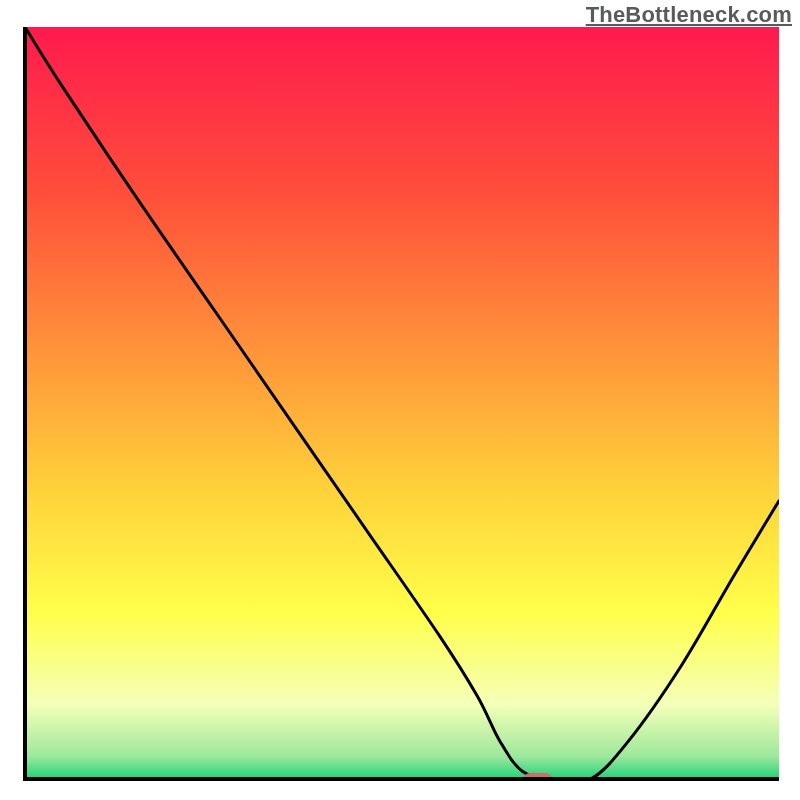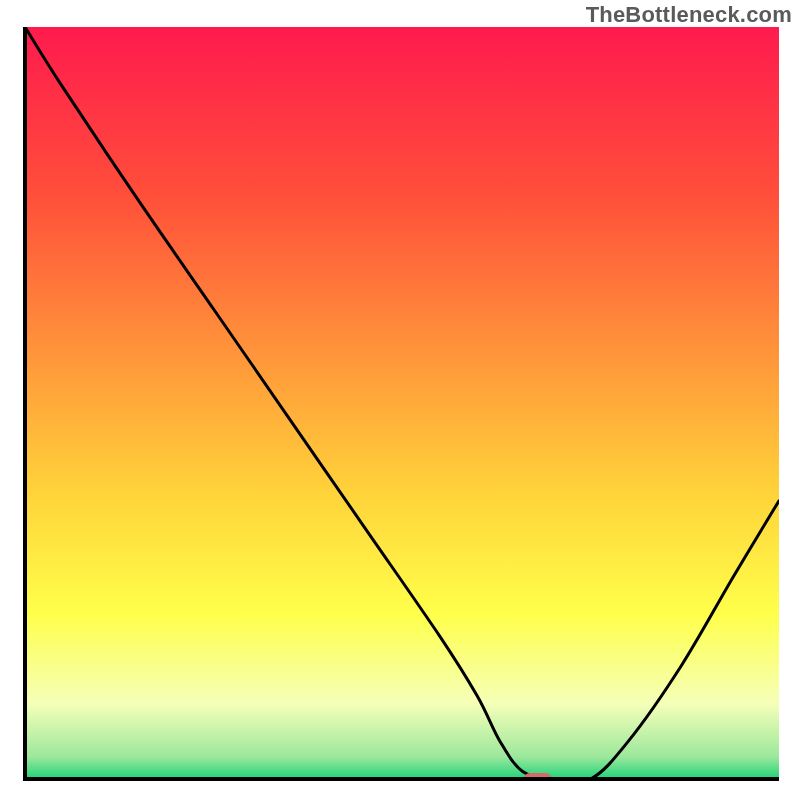--- a/index.html
+++ b/index.html
@@ -17,20 +17,21 @@
     height: 800px;
   }
   .attribution {
     position: absolute;
     top: 2px;
     right: 8px;
     font-size: 22px;
     font-weight: 600;
     color: #595a5b;
     letter-spacing: 0.2px;
+    text-decoration: underline;
   }
   .plot-canvas {
     position: absolute;
     left: 23px;
     top: 27px;
     width: 756px;
     height: 754px;
   }
   svg { display: block; }
 </style>

